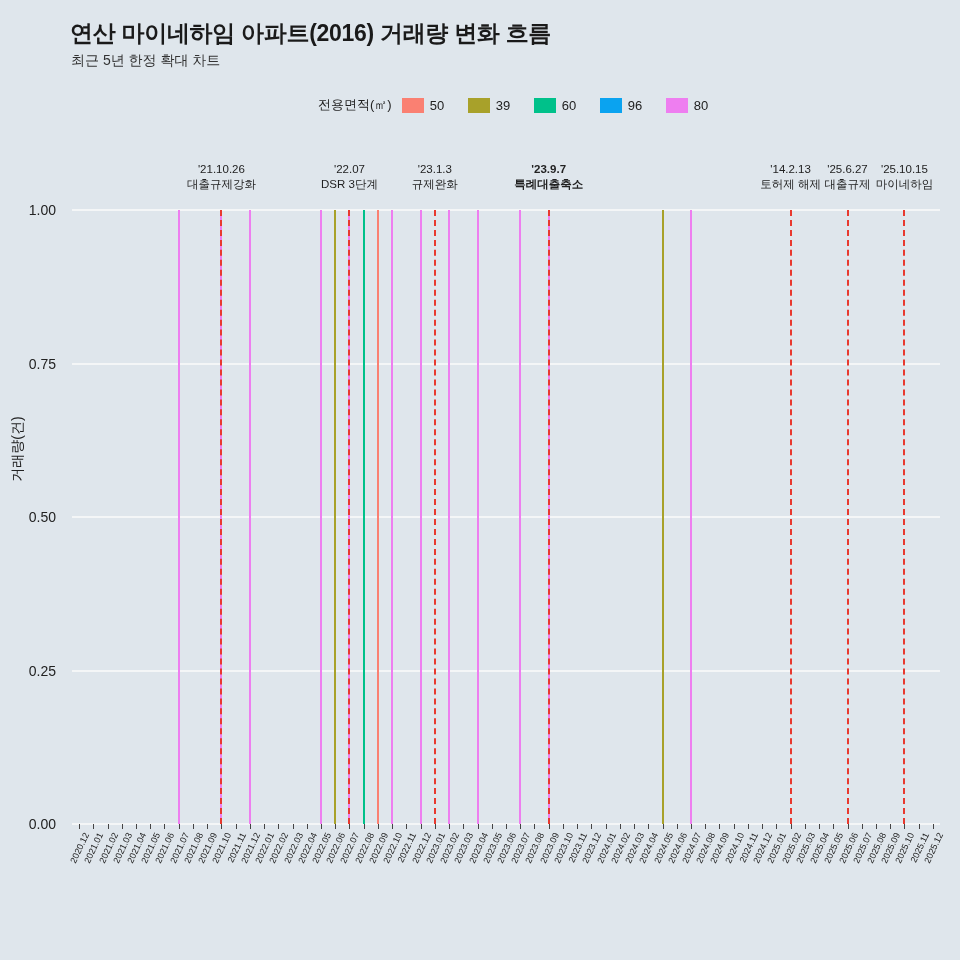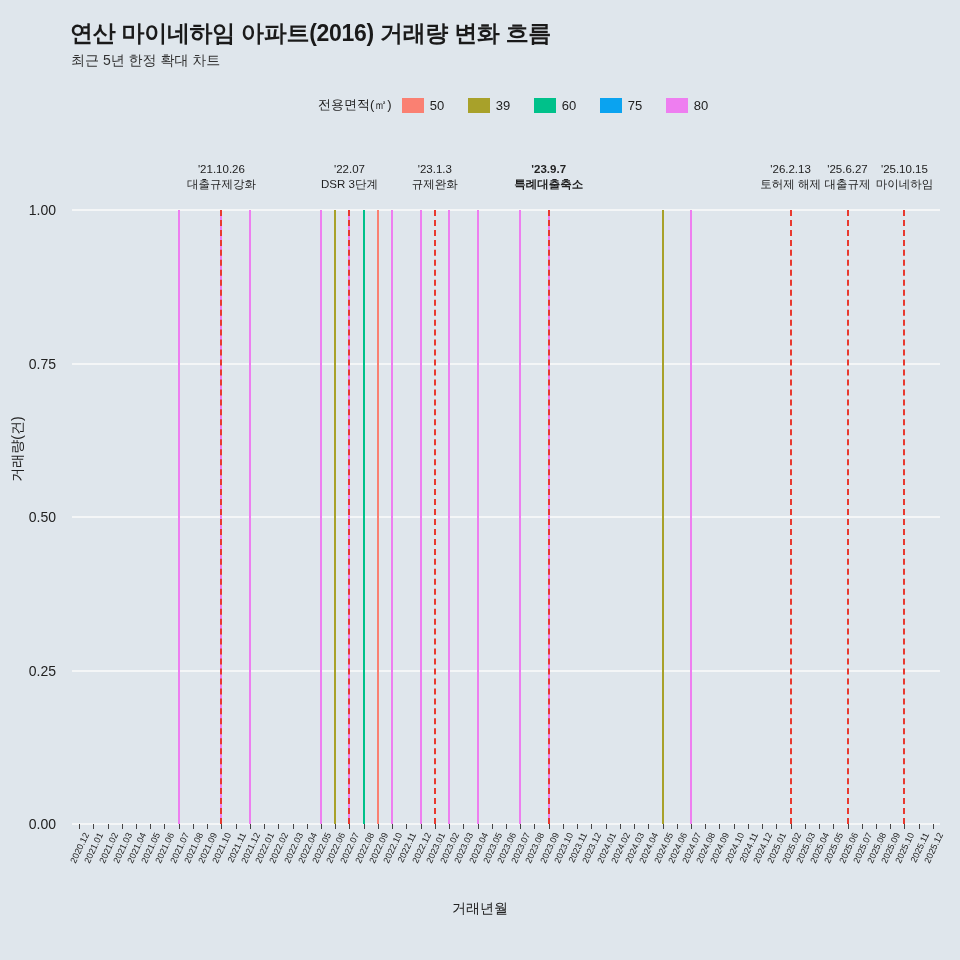--- a/index.html
+++ b/index.html
@@ -196,21 +196,21 @@
       <span class="legend-item">
         <span class="legend-swatch" style="background: rgb(168, 161, 42);"></span>
         <span class="legend-label">39</span>
       </span>
       <span class="legend-item">
         <span class="legend-swatch" style="background: rgb(0, 193, 138);"></span>
         <span class="legend-label">60</span>
       </span>
       <span class="legend-item">
         <span class="legend-swatch" style="background: rgb(10, 163, 240);"></span>
-        <span class="legend-label">75</span>
+        <span class="legend-label">96</span>
       </span>
       <span class="legend-item">
         <span class="legend-swatch" style="background: rgb(238, 126, 240);"></span>
         <span class="legend-label">80</span>
       </span>
     </div>
 
   <div id="y-axis-labels">
       <div class="y-tick-label" style="top: 614px;">0.00</div>
       <div class="y-tick-label" style="top: 460.5px;">0.25</div>
@@ -368,40 +368,39 @@
       <div class="x-tick-label" style="left: 806.967px;">2025.08</div>
       <div class="x-tick" style="left: 818.197px;"></div>
       <div class="x-tick-label" style="left: 821.197px;">2025.09</div>
       <div class="x-tick" style="left: 832.426px;"></div>
       <div class="x-tick-label" style="left: 835.426px;">2025.10</div>
       <div class="x-tick" style="left: 846.656px;"></div>
       <div class="x-tick-label" style="left: 849.656px;">2025.11</div>
       <div class="x-tick" style="left: 860.885px;"></div>
       <div class="x-tick-label" style="left: 863.885px;">2025.12</div>
     </div>
-  <div id="x-axis-title">거래년월</div>
 
 <div class="annotation" style="left: 221.41px; top: 162px;">
       <span class="ann-date">'21.10.26</span>
       <span class="ann-label">대출규제강화</span>
     </div>
     <div class="annotation" style="left: 349.475px; top: 162px;">
       <span class="ann-date">'22.07</span>
       <span class="ann-label">DSR 3단계</span>
     </div>
     <div class="annotation" style="left: 434.852px; top: 162px;">
       <span class="ann-date">'23.1.3</span>
       <span class="ann-label">규제완화</span>
     </div>
     <div class="annotation" style="left: 548.689px; top: 162px; font-weight: bold;">
       <span class="ann-date">'23.9.7</span>
       <span class="ann-label">특례대출축소</span>
     </div>
     <div class="annotation" style="left: 790.59px; top: 162px;">
-      <span class="ann-date">'26.2.13</span>
+      <span class="ann-date">'14.2.13</span>
       <span class="ann-label">토허제 해제</span>
     </div>
     <div class="annotation" style="left: 847.508px; top: 162px;">
       <span class="ann-date">'25.6.27</span>
       <span class="ann-label">대출규제</span>
     </div>
     <div class="annotation" style="left: 904.426px; top: 162px;">
       <span class="ann-date">'25.10.15</span>
       <span class="ann-label">마이네하임</span>
     </div>

